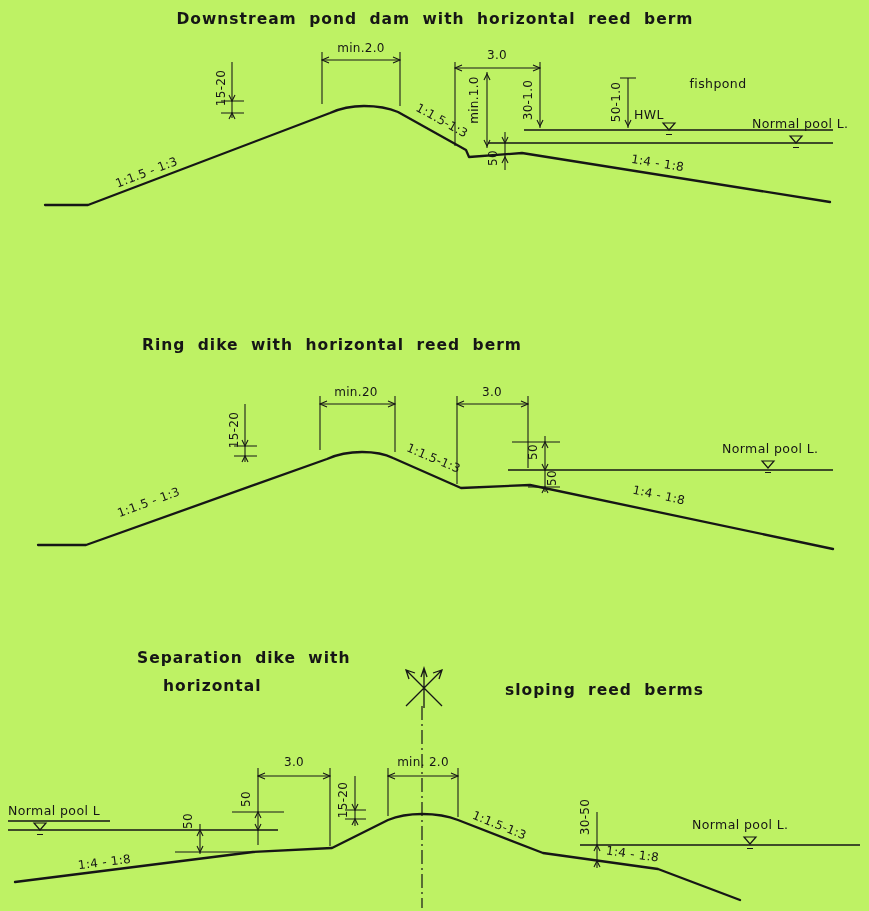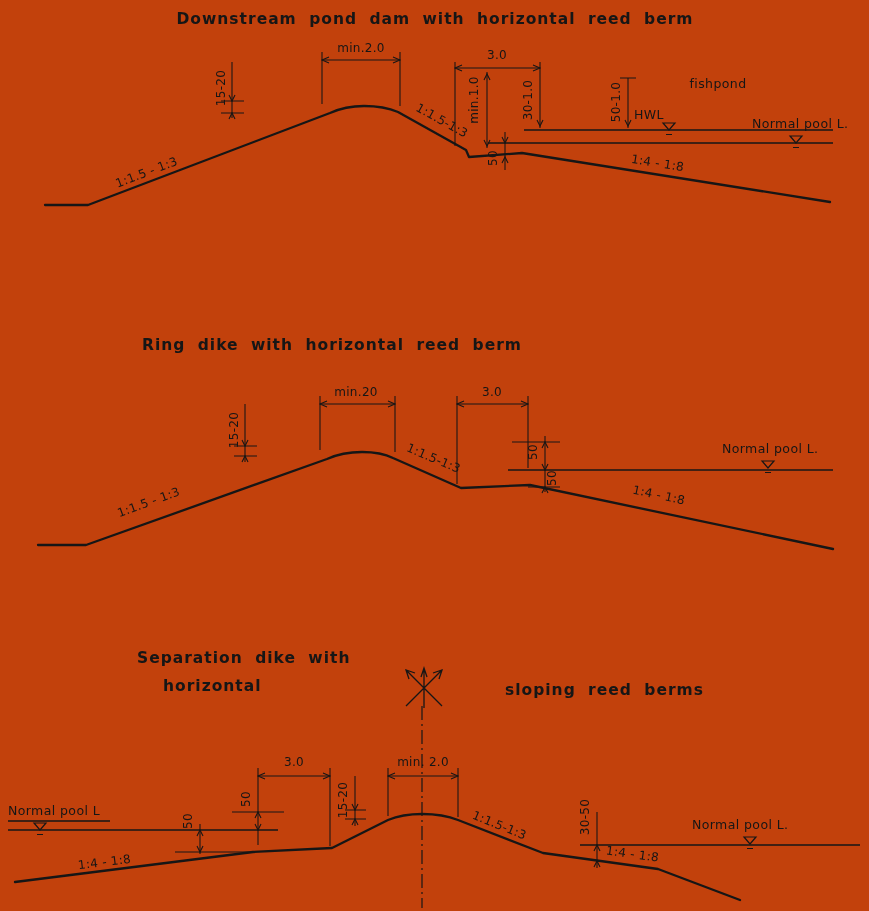--- a/index.html
+++ b/index.html
@@ -1,17 +1,17 @@
 <!DOCTYPE html>
 <html><head>
 <meta charset="utf-8">
 <style>
   html, body { margin: 0; padding: 0; background: #ffffff; }
   .figure-wrap {
-    width: 869px; height: 911px; position: relative; background: #c2410c;
+    width: 869px; height: 911px; position: relative; background: #bef264;
     font-family: "DejaVu Sans", sans-serif;
   }
   svg { display: block; }
   text {
     font-family: "DejaVu Sans", sans-serif;
     fill: #161616;
   }
   .title { font-size: 15.5px; font-weight: 600; word-spacing: 6px; letter-spacing: 1px; }
   .lbl   { font-size: 12.5px; letter-spacing: .4px; }
   .dim   { font-size: 12px; letter-spacing: .3px; }

